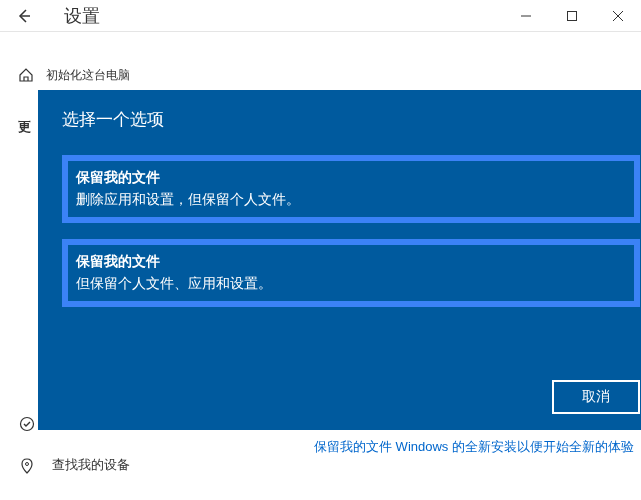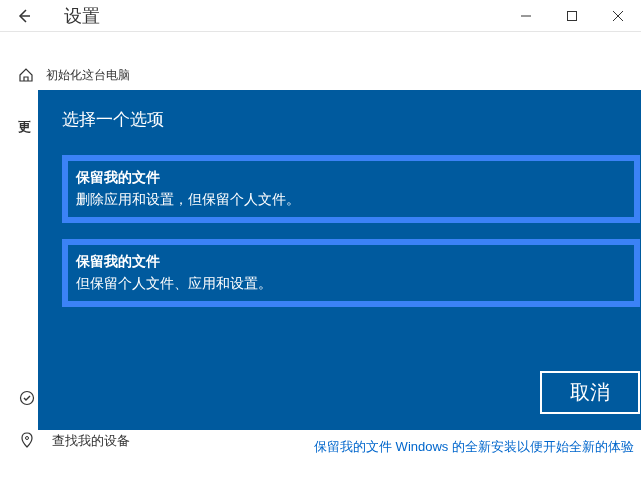--- a/index.html
+++ b/index.html
@@ -7,36 +7,36 @@
     
     .titlebar { height: 32px; display: flex; align-items: center; justify-content: space-between; border-bottom: 1px solid #e5e5e5; }
     .titlebar-left { display: flex; align-items: center; height: 100%; }
     .back-btn { width: 48px; height: 100%; display: flex; align-items: center; justify-content: center; color: #333; }
     .title { font-size: 18px; color: #333; margin-left: 16px; }
     .window-controls { display: flex; height: 100%; }
     .wc-btn { width: 46px; height: 100%; display: flex; align-items: center; justify-content: center; color: #333; }
     
     .content { display: flex; height: calc(500px - 32px); }
     .sidebar { width: 290px; padding-left: 18px; padding-top: 28px; }
-    .sidebar-item { display: flex; align-items: flex-start; height: 42px; font-size: 13px; color: #333; gap: 16px; }
+    .sidebar-item { display: flex; align-items: flex-end; height: 42px; font-size: 13px; color: #333; gap: 16px; }
     .sidebar-item .icon { width: 18px; display: flex; justify-content: center; }
     
     .main { flex: 1; padding: 36px 0 0 24px; }
     .more-header { font-size: 18px; color: #333; margin-top: 330px; }
     .link { color: #0066cc; font-size: 13px; margin-top: 16px; display: block; }
     
     
     .modal { position: absolute; left: 38px; top: 60px; width: 626px; height: 370px; background: #fca5a5; color: #fff; z-index: 100; }
     .modal-titlebar { height: 30px; display: flex; align-items: center; padding-left: 8px; background: #fff; font-size: 12px; color: #333; }
     .modal-body { padding: 18px 24px 0 24px; background: #005a9e; height: calc(100% - 30px); position: relative; }
     .modal-heading { font-size: 17px; font-weight: 300; margin-bottom: 24px; }
     .option-box { border: 6px solid #3b82f6; padding: 8px 8px; margin-bottom: 16px; cursor: pointer; }
     .option-title { font-size: 14px; font-weight: 600; margin-bottom: 4px; }
     .option-desc { font-size: 14px; }
-    .cancel-btn { position: absolute; right: 24px; bottom: 16px; border: 2px solid #fff; background: transparent; color: #fff; padding: 6px 28px; font-size: 20px; cursor: pointer; }
+    .cancel-btn { position: absolute; right: 24px; bottom: 16px; border: 2px solid #fff; background: transparent; color: #fff; padding: 6px 28px; font-size: 14px; cursor: pointer; }
     
     .home-icon svg, .back-btn svg, .wc-btn svg { display: block; }
     
     .partial { position: absolute; left: 18px; top: 58px; }
     .home-row { display: flex; align-items: center; gap: 12px; font-size: 13px; height: 36px; }
     .section-label { font-size: 13px; font-weight: 600; margin-top: 24px; color: #333; }
   </style>
 </head>
 <body>
 

